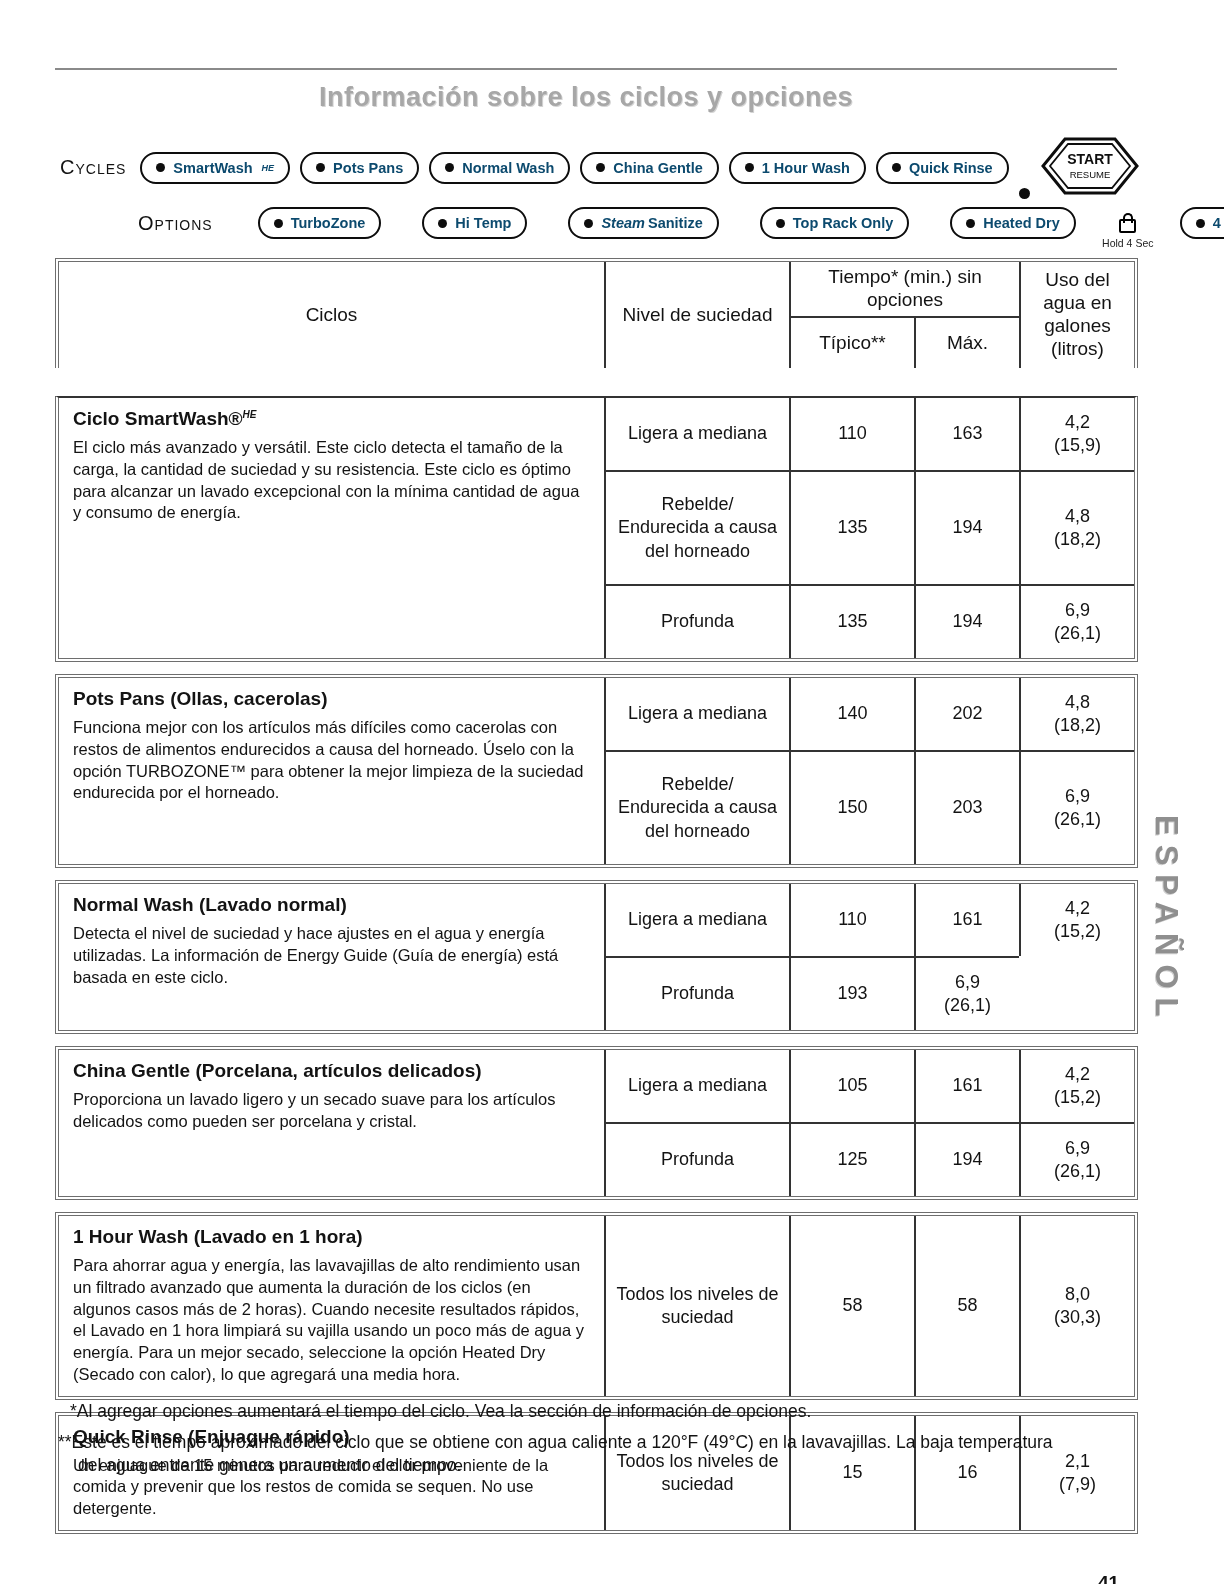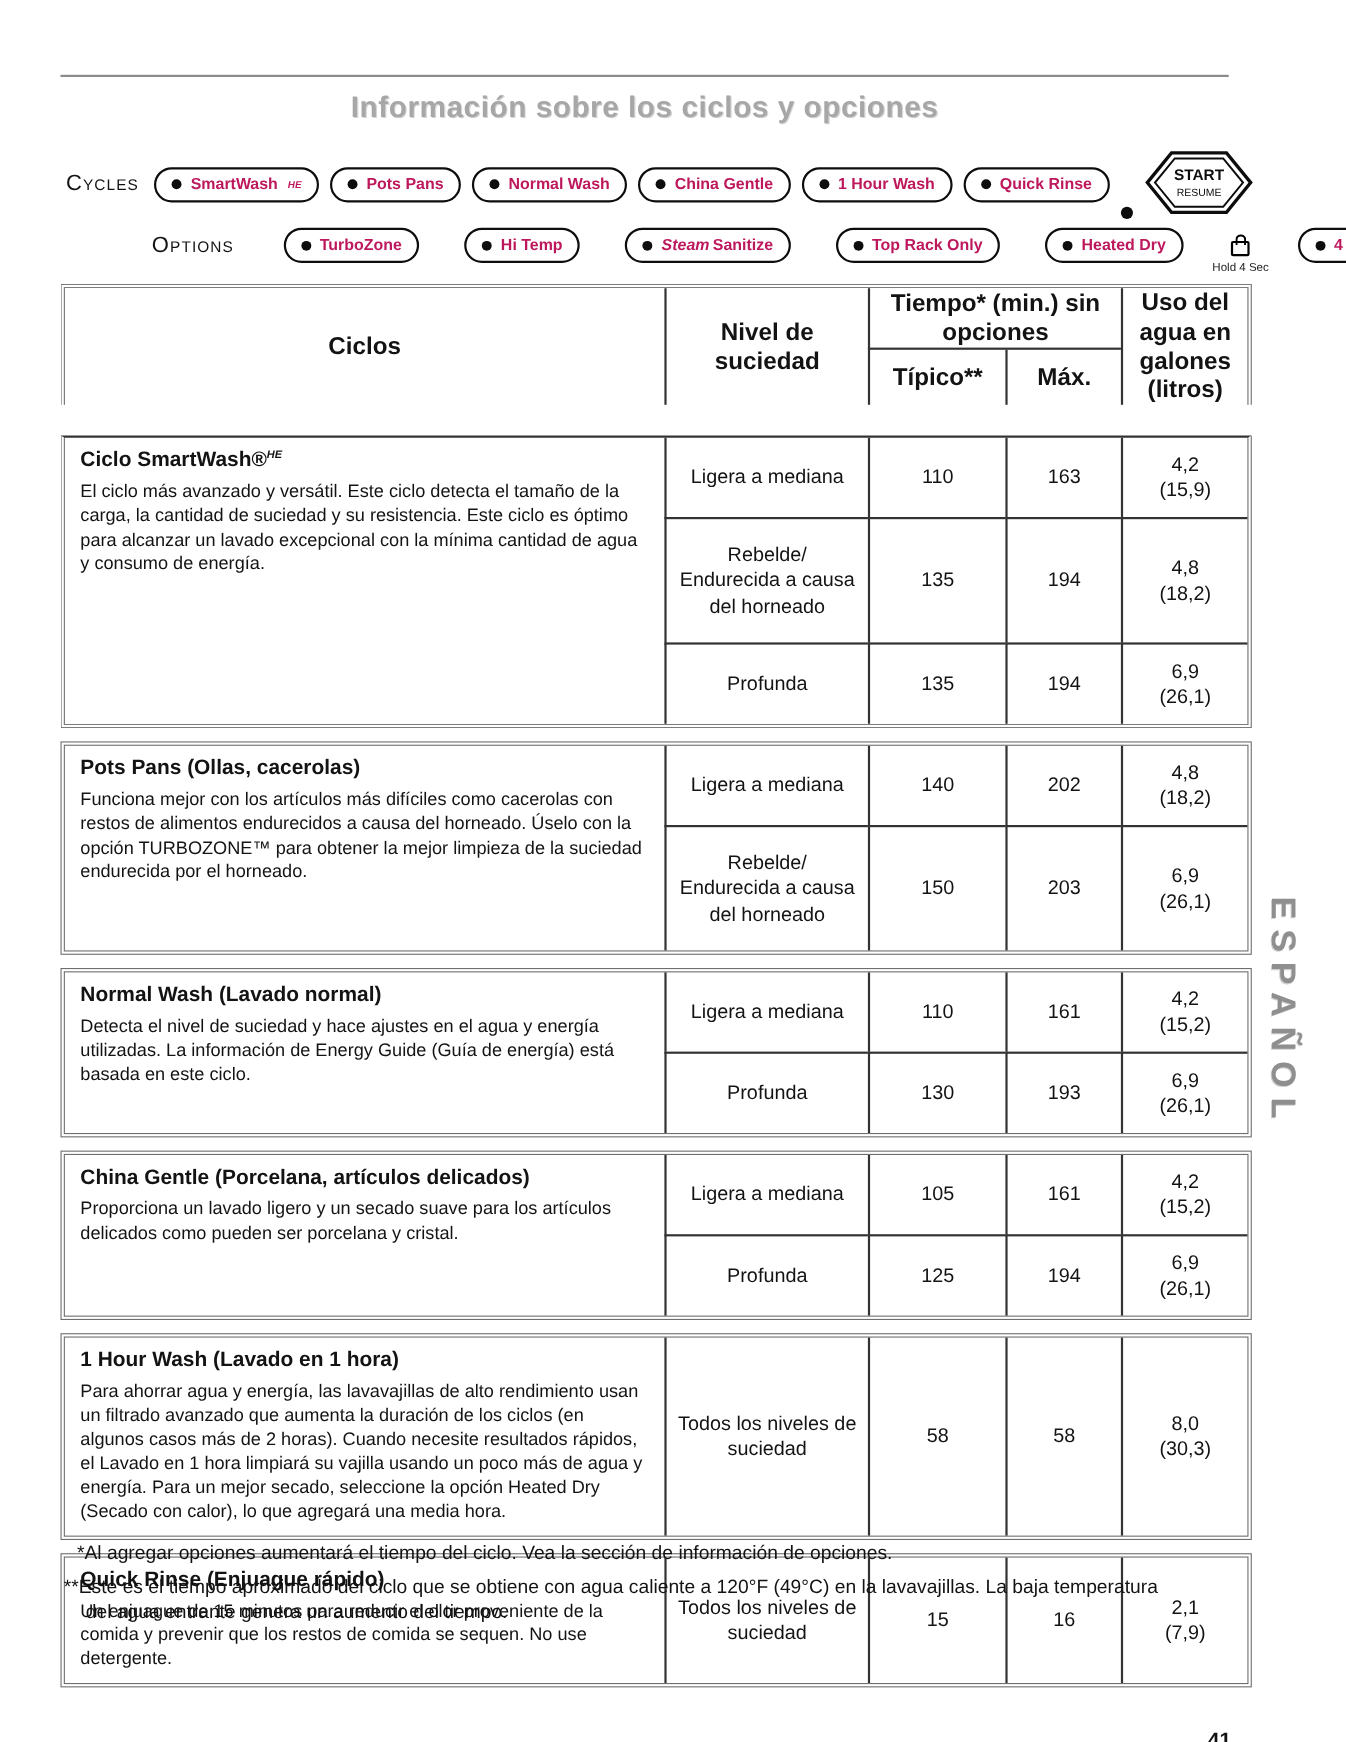--- a/index.html
+++ b/index.html
@@ -15,21 +15,21 @@
   }
 
   
   .ctl-row { position:absolute; display:flex; align-items:center; gap:10px; }
   .cycles-row { left:60px; top:136px; width:1078px; }
   .options-row { left:138px; top:202px; width:1000px;gap:41px; }
   .panel-label { font-variant:small-caps; font-size:20px; letter-spacing:1px; white-space:nowrap; margin-right:4px; }
   .pill {
     display:inline-flex; align-items:center; gap:8px; white-space:nowrap;
     border:2px solid #0d0d0d; border-radius:20px; background:#fff;
-    padding:6px 14px; font-size:14.5px; font-weight:bold; color:#be185d;
+    padding:6px 14px; font-size:14.5px; font-weight:bold; color:#0c4a6e;
     font-family:"Liberation Sans", sans-serif; cursor:pointer;
   }
   .led { width:9px; height:9px; border-radius:50%; background:#0d0d0d; flex:0 0 auto; }
   .pill sup { font-size:9px; font-style:italic; margin-left:1px; }
   .pill .it { font-style:italic; margin-right:3px; }
   .start-wrap { margin-left:auto; display:flex; align-items:flex-end; gap:10px; }
   .start-dot { width:11px; height:11px; border-radius:50%; background:#0d0d0d; }
   .start-btn { cursor:pointer; background:none; border:none; padding:0; }
   .cancel-btn {
     margin-left:auto; cursor:pointer; background:#15803d;
@@ -58,21 +58,21 @@
   .header-block { border-bottom:none; grid-template-rows:56px 50px; }
   .first-section { border-top:2px solid #333;margin-top:28px; }
   .gap { margin-top:12px; }
   .c {
     padding:6px 8px; display:flex; flex-direction:column; align-items:center;
     justify-content:center; text-align:center; font-size:18px; line-height:1.28;
   }
   .bl { border-left:2px solid #333; }
   .bt { border-top:2px solid #333; }
   .bb { border-bottom:2px solid #333; }
-  .hc { font-weight:bold; font-size:22px; line-height:1.2; }
+  .hc { font-weight:normal; font-size:19px; line-height:1.2; }
   .r-s { min-height:60px; }
   .r-m { min-height:100px; }
   .name-c { display:block; text-align:left; padding:8px 14px 10px; }
   .cycle-title { font-weight:bold; font-size:19px; margin:2px 0 7px; }
   .cycle-title sup { font-size:10px; font-style:italic; }
   .cycle-desc { font-size:16.5px; line-height:1.32; }
 
   
   .footnotes { position:absolute; left:58px; top:1400px; width:1010px; font-size:17.5px; line-height:1.3; }
   .footnotes p { margin:0 0 8px 0; }
@@ -235,21 +235,20 @@
       <div class="cycle-desc">Detecta el nivel de suciedad y hace ajustes en el agua y energía utilizadas. La información de Energy Guide (Guía de energía) está basada en este ciclo.</div>
     </div>
     <div class="c bl r-s">Ligera a mediana</div>
     <div class="c bl">110</div>
     <div class="c bl">161</div>
     <div class="c bl">
       <div>4,2</div>
       <div>(15,2)</div>
     </div>
     <div class="c bl bt r-s">Profunda</div>
-    <div class="c bl bt">130</div>
     <div class="c bl bt">193</div>
     <div class="c bl bt">
       <div>6,9</div>
       <div>(26,1)</div>
     </div>
   </div>
 
   <div class="block gap">
     <div class="name-c" style="grid-column:1;grid-row:1 / span 2">
       <div class="cycle-title">China Gentle (Porcelana, artículos delicados)</div>

